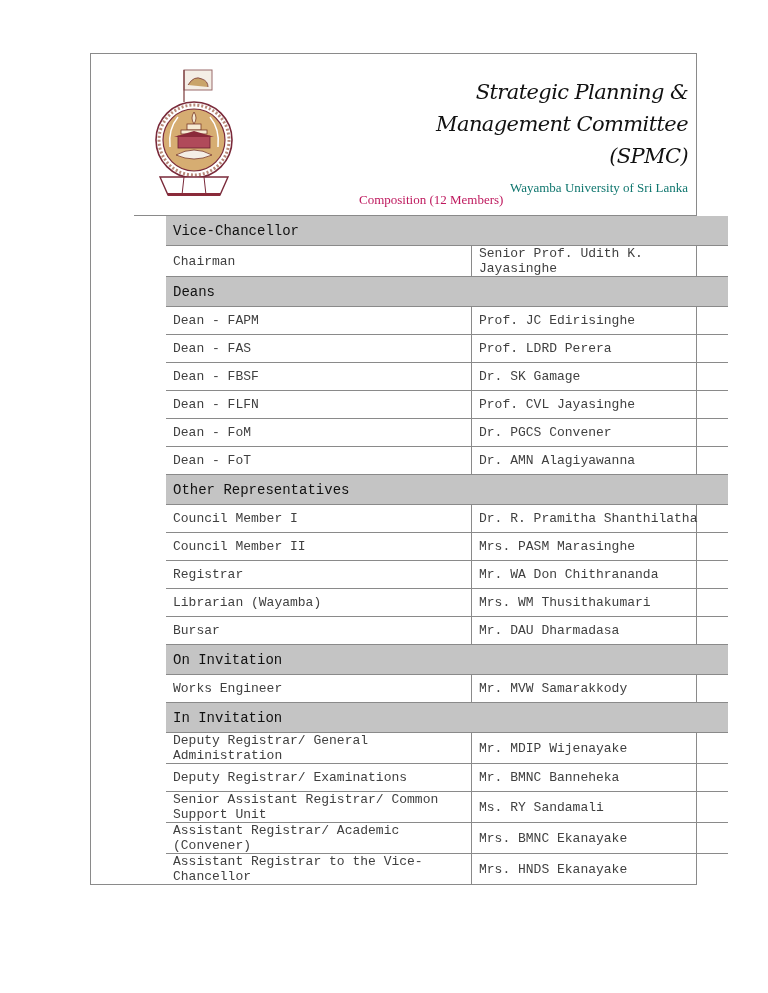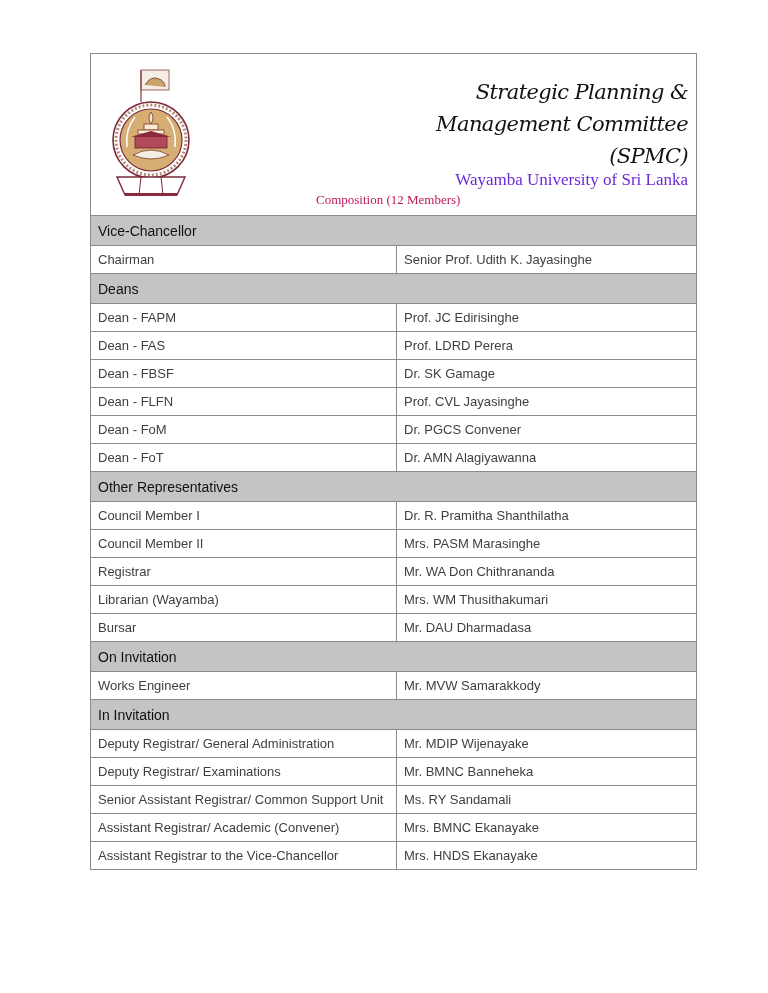--- a/index.html
+++ b/index.html
@@ -1,24 +1,24 @@
 <!DOCTYPE html>
 <html><head>
 <meta charset="utf-8">
 <style>
   html, body { margin: 0; padding: 0; background: #ffffff; }
   body { width: 768px; height: 993px; position: relative; font-family: "DejaVu Serif", serif; color: #111; }
-  .page { position: absolute; left: 90px; top: 53px; width: 607px; border: 1px solid #8a8a8a; box-sizing: border-box; }
+  .page { position: absolute; left: 90px; top: 53px; width: 607px; border: 1px solid #8a8a8a; box-sizing: border-box; padding-left: 43px; }
   .header { position: relative; height: 161px; border-bottom: 1px solid #8a8a8a; }
   .logo { position: absolute; left: 20px; top: 13px; width: 80px; height: 140px; }
   .title-block { position: absolute; right: 8px; top: 22px; text-align: right; }
   .title-line { font-family: "DejaVu Serif", serif; font-style: italic; font-size: 21px; line-height: 32px; letter-spacing: -0.6px; color: #111; }
-  .university { font-family: "Liberation Serif", serif; font-size: 17px; line-height: 16px; margin-top: 0; color: #6d28d9; }
+  .university { font-family: "Liberation Serif", serif; font-size: 13px; line-height: 16px; margin-top: 8px; color: #0f766e; }
   .composition { position: absolute; left: 225px; top: 138px; font-family: "Liberation Serif", serif; font-size: 13px; color: #be185d; }
-  table { width: 100%; border-collapse: collapse; font-family: Liberation Sans, sans-serif; font-size: 13px; }
+  table { width: 100%; border-collapse: collapse; font-family: Liberation Mono, monospace; font-size: 13px; margin-left: 32px; }
   td { border: 1px solid #8a8a8a; padding: 0 7px; height: 27px; vertical-align: middle; color: #404040; }
   td.role { width: 291px; }
   tr.section td { background: #c4c4c4; font-size: 14px; height: 29px; color: #111; }
   table tr:first-child td { border-top: none; }
   table td:first-child { border-left: none; }
   table td:last-child { border-right: none; }
   table tr:last-child td { border-bottom: none; }
 </style>
 </head>
 <body>

